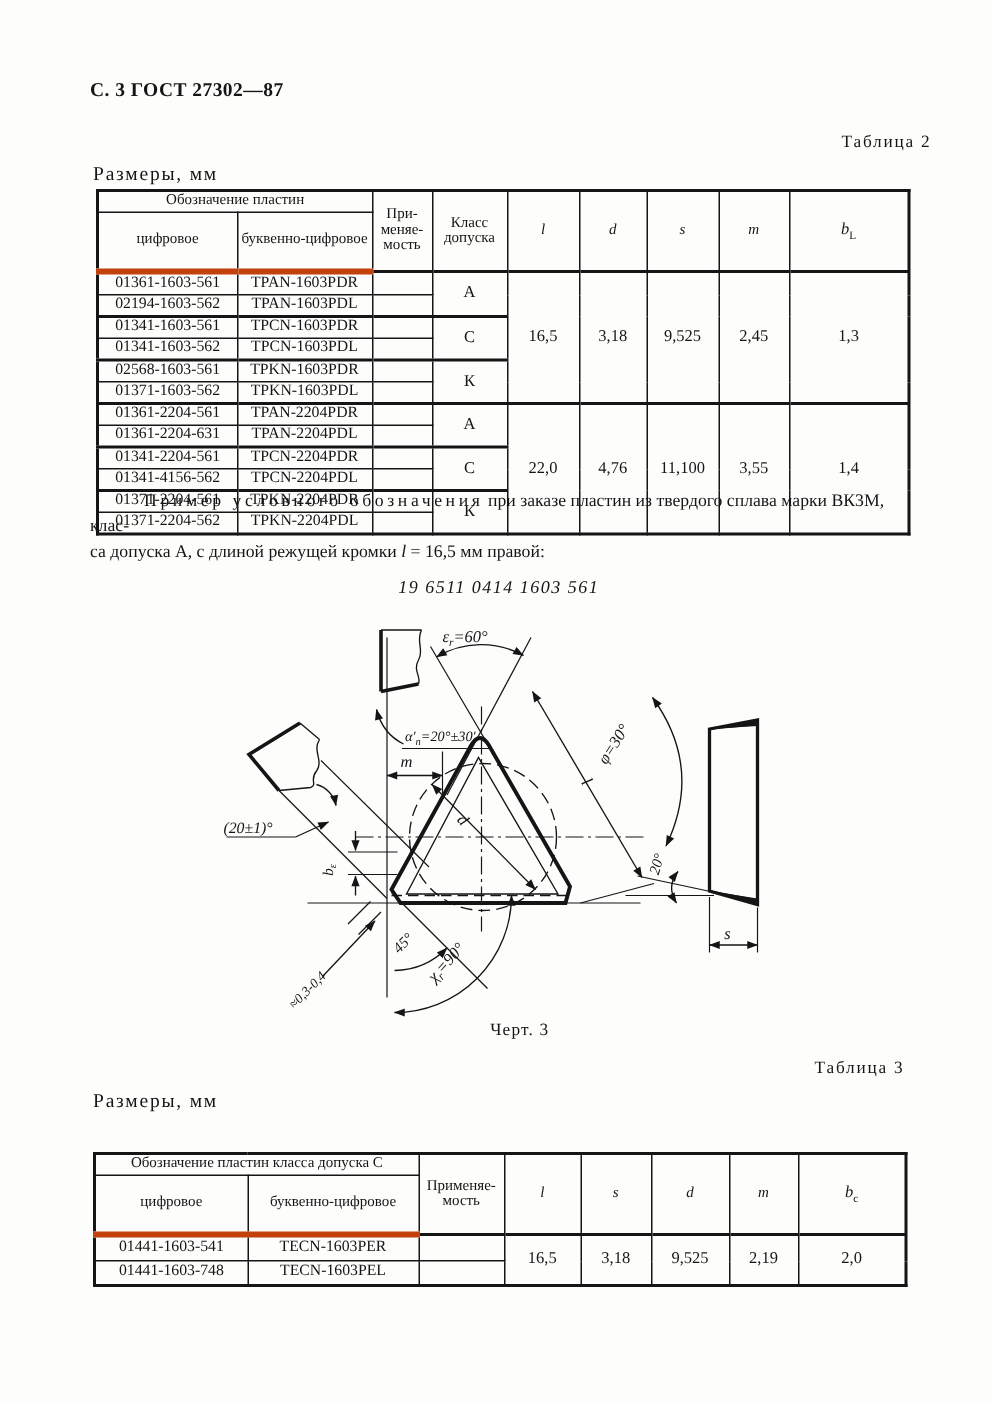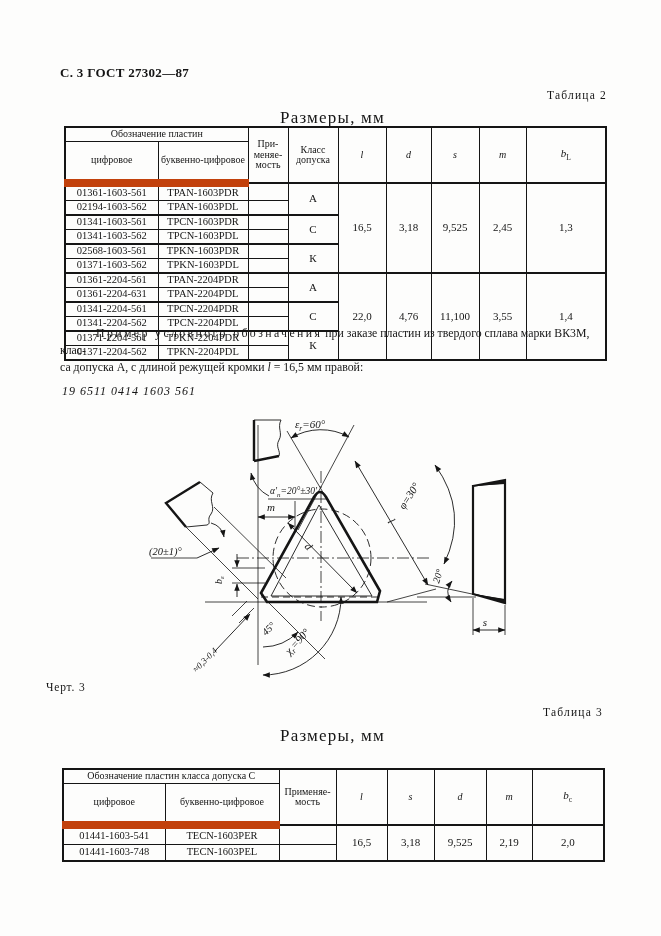--- a/index.html
+++ b/index.html
@@ -2,49 +2,49 @@
 <html><head>
 <meta charset="utf-8">
 <style>
   html,body{margin:0;padding:0}
   body{
     width:661px;height:936px;background:#fdfdfc;position:relative;
     font-family:"Liberation Serif","DejaVu Serif",serif;color:#151515;
     -webkit-font-smoothing:antialiased;
   }
   .abs{position:absolute}
-  .hdr{top:65px;left:60px;font-weight:bold;font-size:13px;letter-spacing:.3px}
+  .hdr{top:52px;left:60px;font-weight:bold;font-size:13px;letter-spacing:.3px}
   .tcap{font-size:11.5px;letter-spacing:1.2px}
-  .tcap2{top:89px;right:54px}
+  .tcap2{top:89px;right:40px}
   .tcap3{top:706px;right:58px}
-  .units{font-size:17px;letter-spacing:1.2px;left:62px;width:541px;text-align:center}
+  .units{font-size:13px;letter-spacing:1.2px;left:62px;width:541px;}
   .units2{top:108px}
   .units3{top:726px}
-  .chert{top:681px;left:46px;width:541px;font-size:11.5px;letter-spacing:.8px}
+  .chert{top:681px;left:76px;width:541px;text-align:center;font-size:11.5px;letter-spacing:.8px}
 
   table{border-collapse:collapse;table-layout:fixed;width:541px;border:2px solid #151515}
   td{border:1px solid #151515;text-align:center;vertical-align:middle;
      padding:0 1px;font-size:10.5px;line-height:1.04;overflow:hidden}
   .hr1 td{height:13px;font-size:10px}
   .hr2 td{height:37px;font-size:10px}
   .t2 .r td{height:13px}
   .t3 .r td{height:15px}
   .hd{font-size:10px}
   .us{font-size:9.5px}
   .bb, tr.bb > td{border-bottom:2px solid #151515}
-  .hb td{border-bottom:8px solid #c2410c}
+  .hb td{border-bottom:4px solid #c2410c}
   .num{font-size:11px}
   .dim{font-style:italic;font-size:11px}
   sub{font-size:7.5px}
   .tbl2{top:126px;left:64px}
   .tbl3{top:768px;left:62px}
 
   .example{top:325px;left:60px;width:548px;font-size:11.8px;line-height:1.42;text-indent:36px}
   .spaced{letter-spacing:2.4px}
-  .code{top:384px;left:62px;width:541px;font-style:italic;font-size:12px;letter-spacing:1px}
+  .code{top:384px;left:62px;width:541px;text-align:center;font-style:italic;font-size:12px;letter-spacing:1px}
 
   .draw{top:413px;left:55px}
   svg text{font-family:"Liberation Serif","DejaVu Serif",serif;fill:#151515}
 </style>
 </head>
 <body>
 
 <div class="abs hdr">С. 3 ГОСТ 27302—87</div>
 
 <div class="abs tcap tcap2">Таблица 2</div>
@@ -133,21 +133,21 @@
         <td>TPAN-2204PDL</td>
         <td></td>
       </tr>
   <tr class="r">
         <td>01341-2204-561</td>
         <td>TPCN-2204PDR</td>
         <td></td>
     <td rowspan="2" class="bb num">С</td>
       </tr>
   <tr class="r bb">
-        <td>01341-2204-562</td>
+        <td>01341-4156-562</td>
         <td>TPCN-2204PDL</td>
         <td></td>
       </tr>
   <tr class="r">
         <td>01371-2204-561</td>
         <td>TPKN-2204PDR</td>
         <td></td>
     <td rowspan="2" class="num">К</td>
       </tr>
   <tr class="r">

